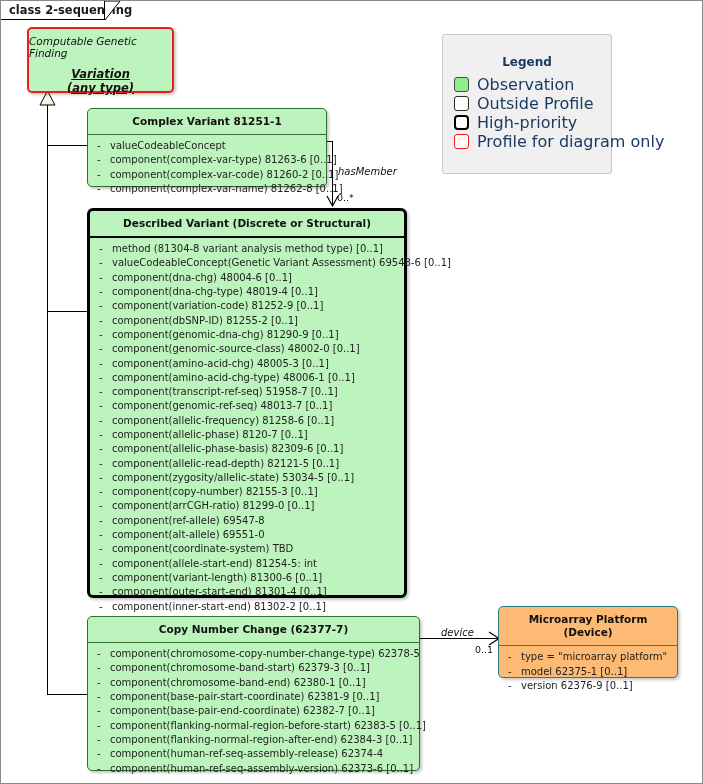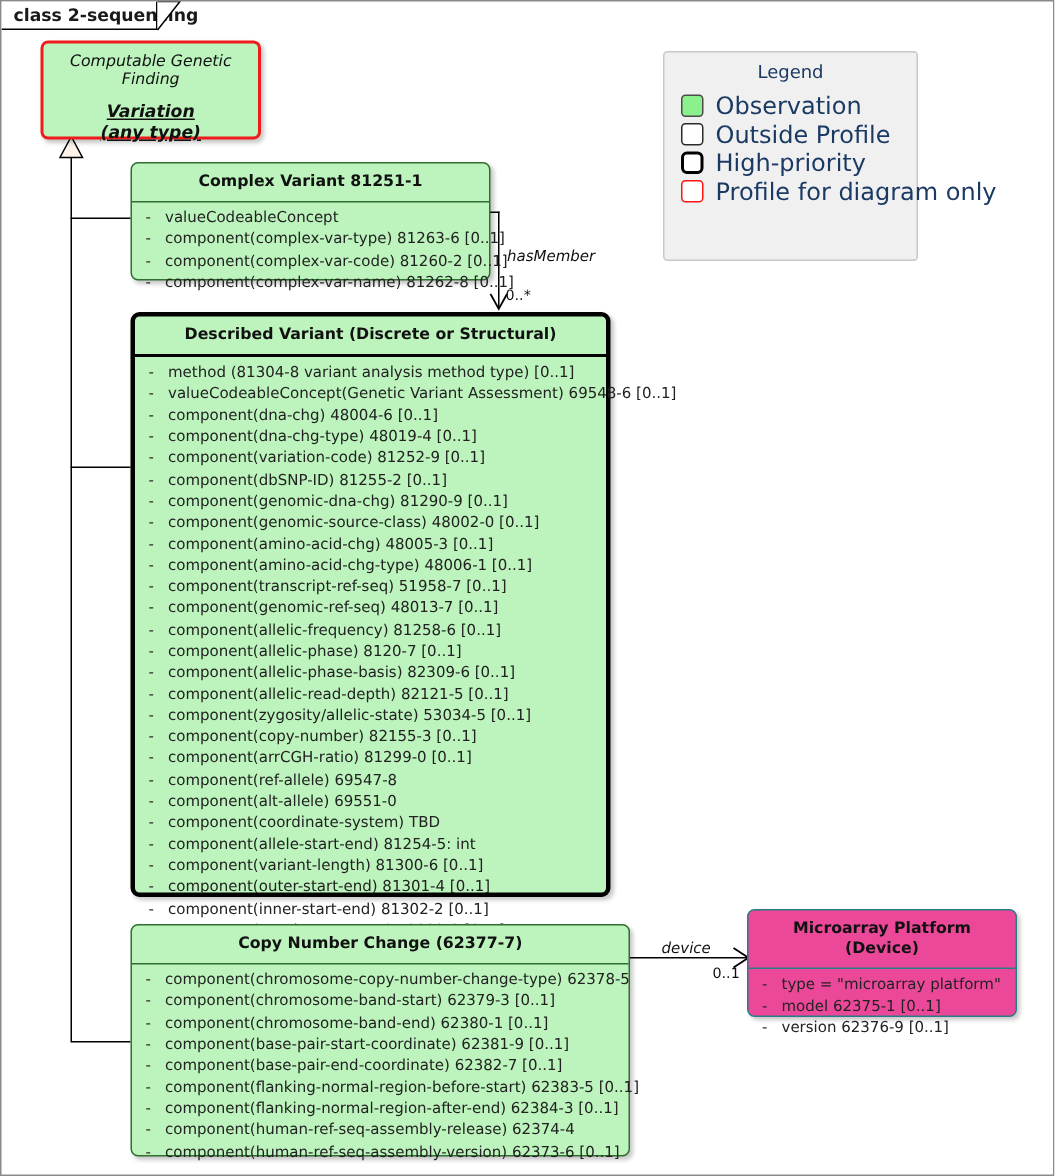--- a/index.html
+++ b/index.html
@@ -38,21 +38,21 @@
 
   
   .cls{
     position:absolute;
     box-sizing:border-box;
     border-radius:5px;
     background:#bdf4bd;
     box-shadow:2px 2px 3px rgba(0,0,0,0.22);
   }
   .cls.green{ background:#bdf4bd; }
-  .cls.cyan{  background:#ec4899; }
+  .cls.cyan{  background:#fdba74; }
   .cls.thin{  border:1px solid #2f6f2f; }
   .cls.red{   border:2px solid #f01c1c; }
   .cls.bold{  border:3px solid #000000; border-radius:6px;}
   .cls.cyanb{ border:1px solid #2b7d85; }
 
   .cls-title{
     text-align:center;
     font-size:10.5px;
     font-weight:bold;
     color:#111111;
@@ -82,21 +82,21 @@
     flex:0 0 18px;
     text-align:left;
     padding-left:5px;
     box-sizing:border-box;
     color:#222;
   }
   .attr .txt{ flex:1 1 auto; }
 
   
   .abs-stereo{
-    text-align:center;
+    text-align:left;
     font-size:10.5px;
     font-style:italic;
     color:#111;
     padding-top:6px;
   }
   .abs-name{
     text-align:center;
     font-size:11.5px;
     font-style:italic;
     font-weight:bold;
@@ -112,23 +112,23 @@
     left:441px; top:33px;
     width:170px; height:140px;
     background:#f0f0f0;
     border:1px solid #c8c8c8;
     border-radius:3px;
     box-sizing:border-box;
   }
   .legend-title{
     text-align:center;
     font-size:12px;
-    font-weight:normal;
+    font-weight:bold;
     color:#1b3a63;
-    padding-top:6px;
+    padding-top:20px;
   }
   .legend-rows{ padding:6px 0 0 11px; }
   .legend-row{
     display:flex;
     align-items:center;
     height:19px;
   }
   .sw{
     width:15px;height:15px;
     border-radius:3px;

